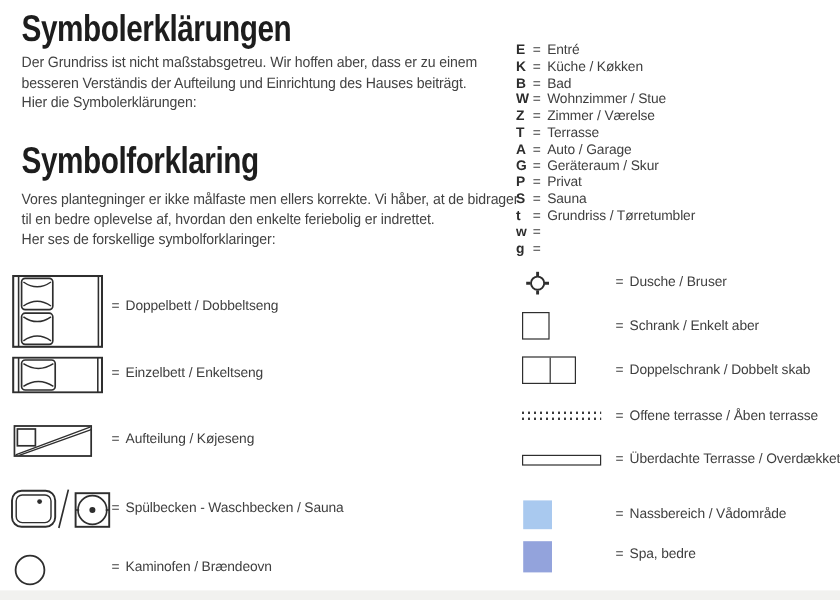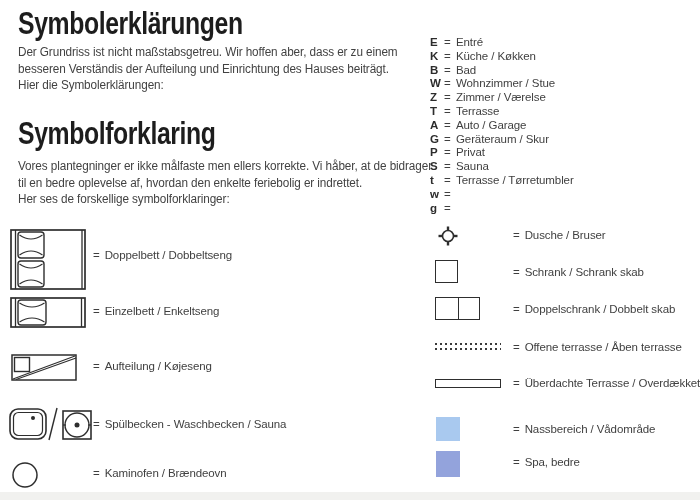--- a/index.html
+++ b/index.html
@@ -109,21 +109,21 @@
       <span class="code-label">Privat</span>
     </div>
     <div class="code-row">
       <span class="code-letter">S</span>
       <span class="code-eq">=</span>
       <span class="code-label">Sauna</span>
     </div>
     <div class="code-row">
       <span class="code-letter">t</span>
       <span class="code-eq">=</span>
-      <span class="code-label">Terrasse / Tørretumbler</span>
+      <span class="code-label">Grundriss / Tørretumbler</span>
     </div>
     <div class="code-row">
       <span class="code-letter">w</span>
       <span class="code-eq">=</span>
     </div>
     <div class="code-row">
       <span class="code-letter">g</span>
       <span class="code-eq">=</span>
     </div>
   </div>
@@ -212,21 +212,21 @@
     </svg>
   </span>
   <div class="sym-label" style="left:513px; top:229px;">
     <span>=</span>
     <span>Dusche / Bruser</span>
   </div>
 
   <div class="cab" style="left:435px; top:260px; width:23px; height:23px;"></div>
   <div class="sym-label" style="left:513px; top:266px;">
     <span>=</span>
-    <span>Schrank / Schrank skab</span>
+    <span>Schrank / Enkelt aber</span>
   </div>
 
   <div class="cab" style="left:435px; top:297px; width:45px; height:23px;">
     <div class="cab-div"></div>
   </div>
   <div class="sym-label" style="left:513px; top:303px;">
     <span>=</span>
     <span>Doppelschrank / Dobbelt skab</span>
   </div>
 

